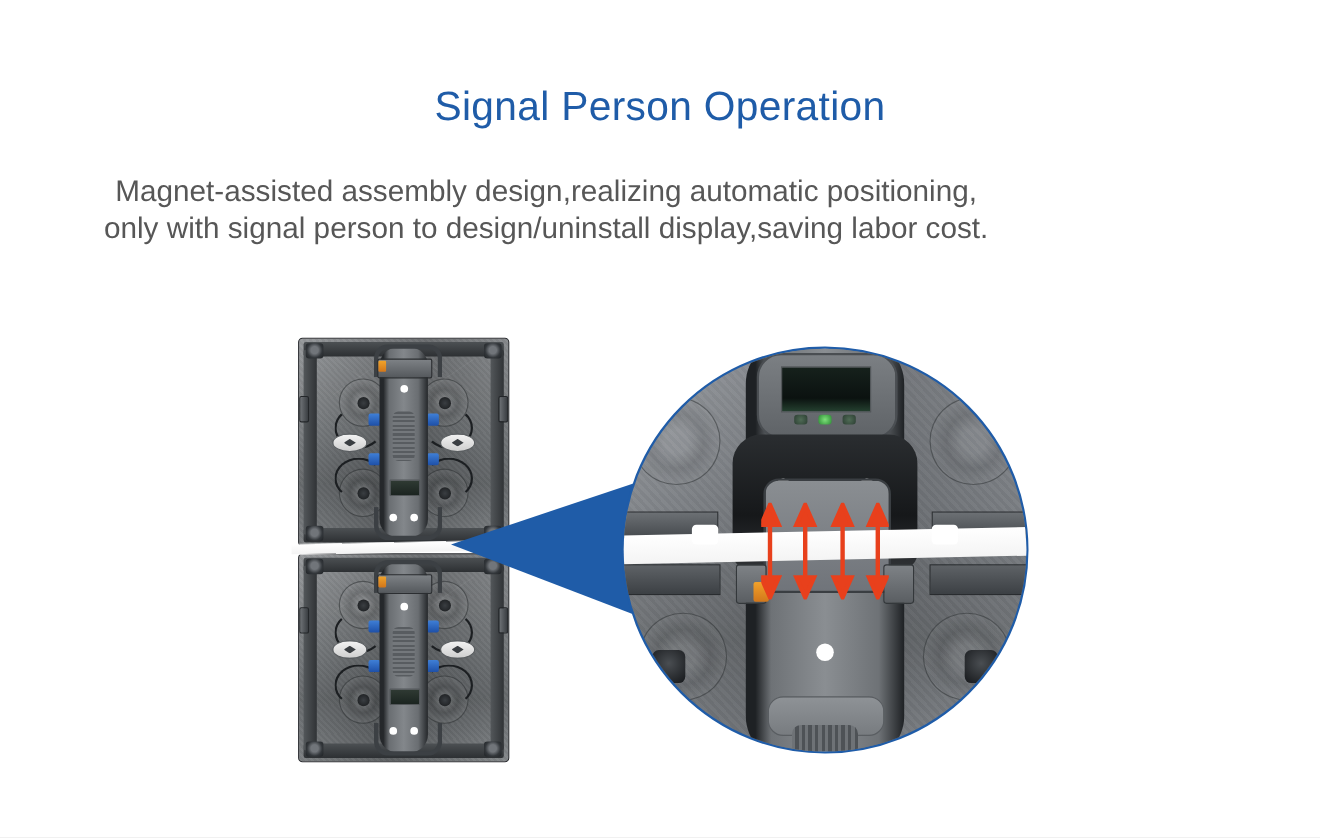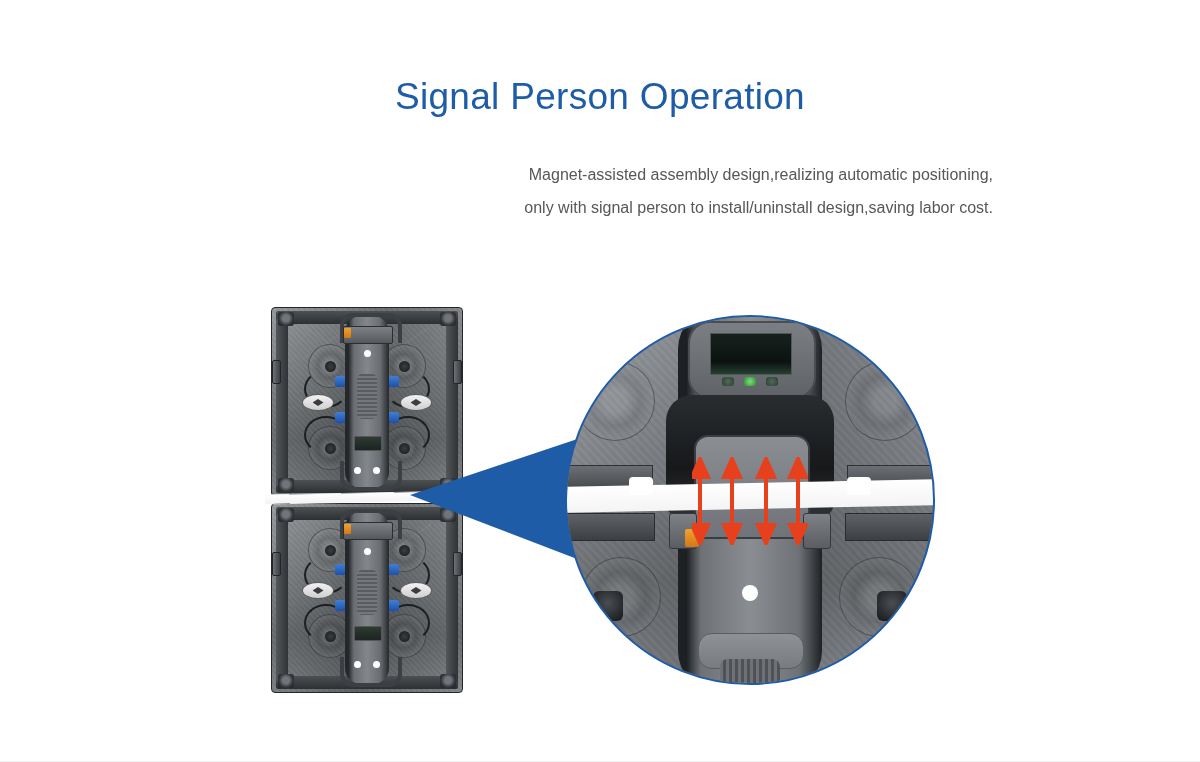--- a/index.html
+++ b/index.html
@@ -28,22 +28,22 @@
     font-weight: 400;
     letter-spacing: 0.3px;
     color: #1f5ca8;
     white-space: nowrap;
   }
   #subhead {
     position: absolute;
     left: 0;
     top: 158px;
     width: 993px;
-    text-align: right;
-    font-size: 16px;
+    text-align: center;
+    font-size: 27px;
     line-height: 33px;
     font-weight: 400;
     color: #575757;
   }
   #subhead .ln { display: block; }
 
   
   #figure-stage {
     position: absolute;
     left: 0;
@@ -321,21 +321,21 @@
     width: 116px; height: 88px;
   }
 </style>
 </head>
 <body>
 
 <div id="headline">Signal Person Operation</div>
 
 <div id="subhead">
   <span class="ln">Magnet-assisted assembly design,realizing automatic positioning,</span>
-  <span class="ln">only with signal person to install/uninstall design,saving labor cost.</span>
+  <span class="ln">only with signal person to design/uninstall display,saving labor cost.</span>
 </div>
 
 <div id="figure-stage">
 
   <div class="cabinet-stack">
 
     <div class="cabinet cab-top">
       <div class="rail-h t"></div>
       <div class="rail-h b"></div>
       <div class="rail-v l"></div>

